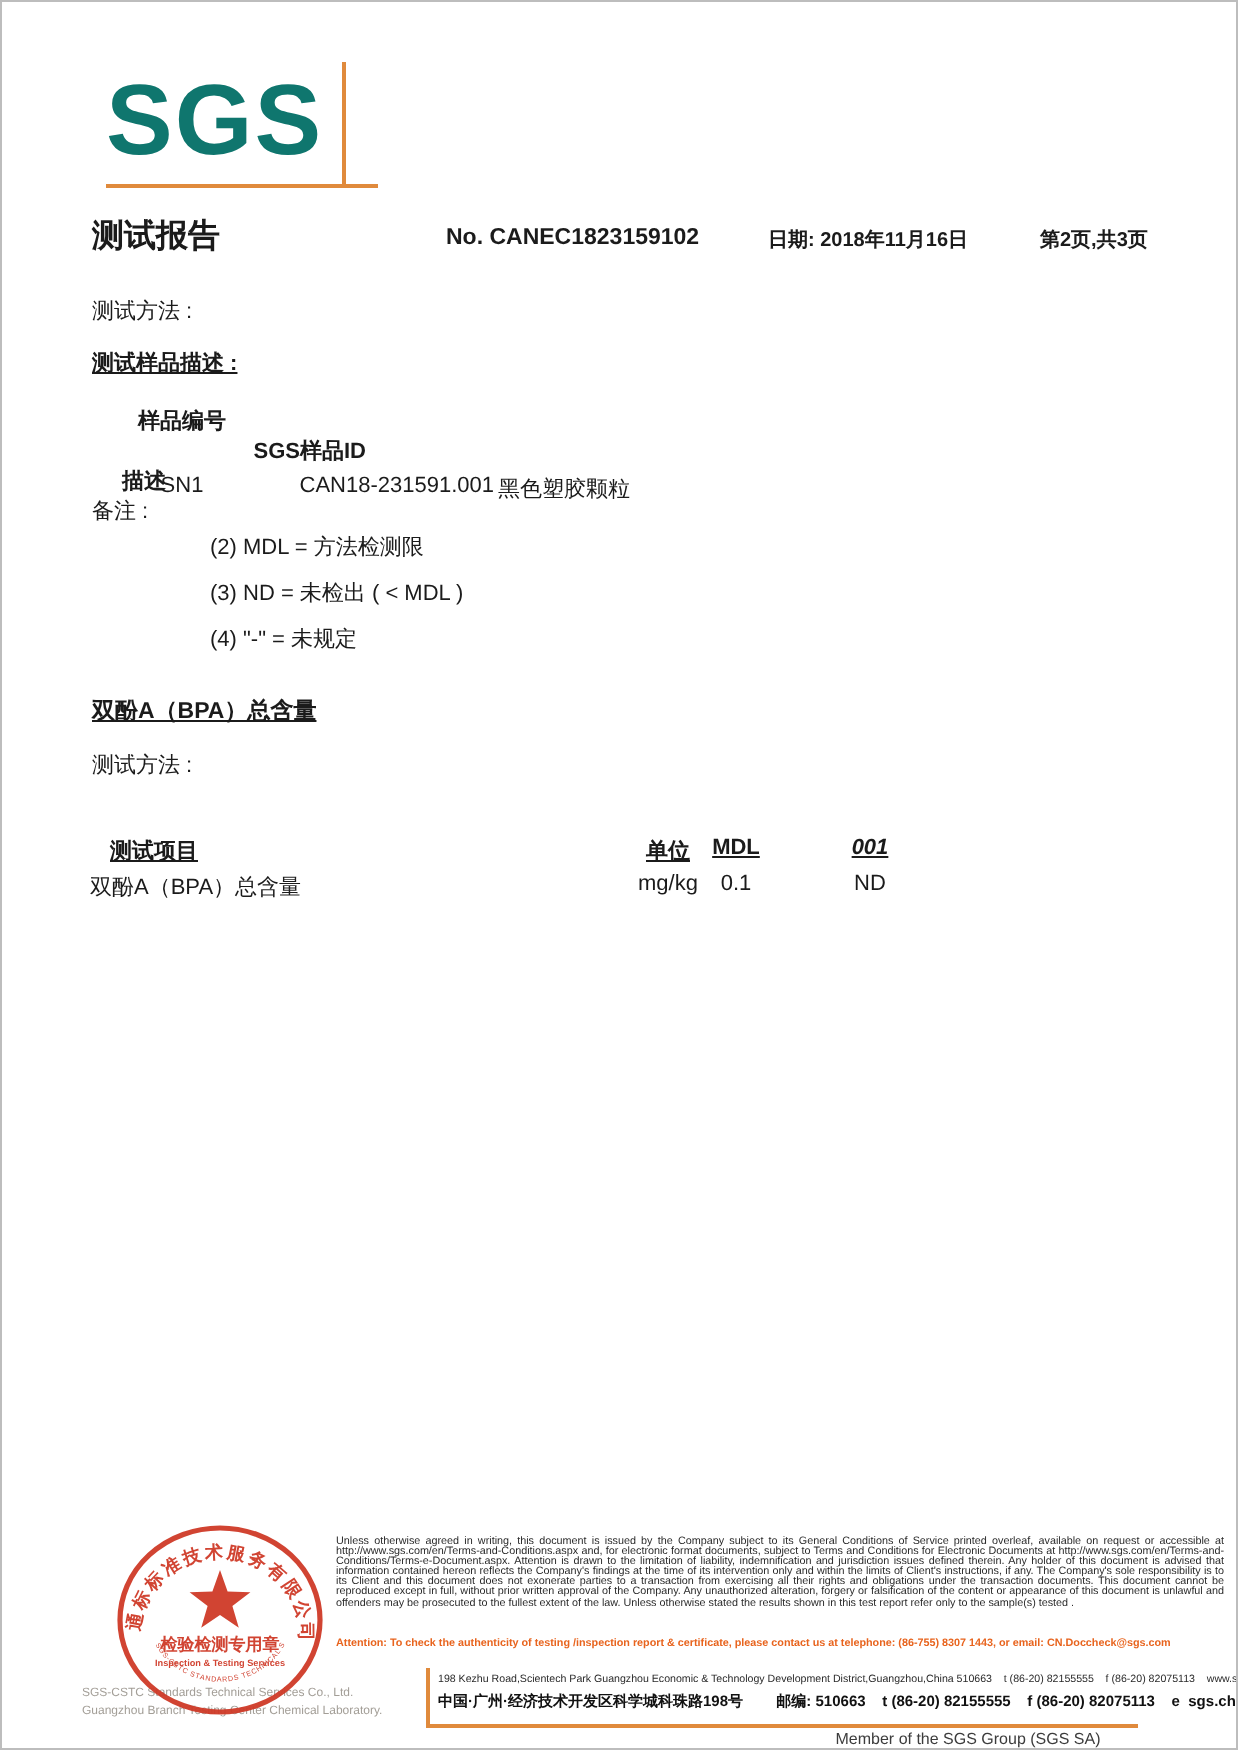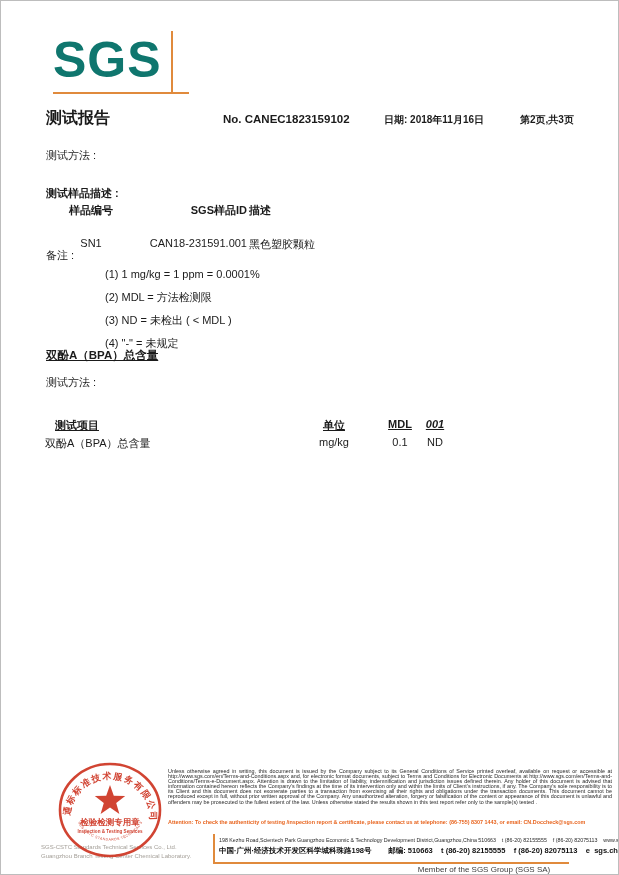--- a/index.html
+++ b/index.html
@@ -23,40 +23,40 @@
   .logo-hline{left:52px;top:91px;width:136px;height:2px;background:#e08a3c;}
   .logo-vline{left:170px;top:30px;width:2px;height:62px;background:#e08a3c;}
   
   .doc-title{left:45px;top:107px;font-size:16px;font-weight:700;}
   .report-no{left:222px;top:112px;font-size:11.5px;font-weight:700;}
   .report-date{left:383px;top:112px;font-size:10px;font-weight:700;}
   .page-info{left:519px;top:112px;font-size:10px;font-weight:700;}
   
   .body-text{font-size:11px;}
   .results-label{left:45px;top:147px;}
-  .sample-heading{left:45px;top:173px;font-weight:700;margin-top:12px;}
+  .sample-heading{left:45px;top:173px;font-weight:700;text-decoration:underline;}
   .sample-table{left:58px;top:202px;width:520px;}
   .sample-row{display:flex;height:18px;align-items:flex-start;}
   .sc1{width:64px;text-align:center;}
   .sc2{width:124px;text-align:right;}
   .sc3{text-align:left;padding-left:2px;font-family:Liberation Mono, monospace;}
-  .sample-table .hdr{font-weight:700;}
+  .sample-table .hdr{font-weight:700;flex-direction:column;}
   .sample-table .datarow{margin-top:16px;}
   .remarks-label{left:45px;top:247px;}
   .remarks-list{left:104px;top:262px;line-height:23px;}
   .bpa-heading{left:45px;top:347px;font-size:11.5px;font-weight:700;text-decoration:underline;}
   .method-label{left:45px;top:374px;}
   .method-text{left:104px;top:373px;width:468px;line-height:21px;}
   .rt-row{left:0;width:511px;height:16px;}
   .rt-header{top:417px;}
   .rt-data{top:435px;}
   .rt-item-h{left:54px;font-weight:700;text-decoration:underline;}
   .rt-item-d{left:44px;}
   .rt-unit{left:308px;width:50px;text-align:center;display:inline-block;}
-  .rt-mdl{left:374px;width:50px;text-align:center;display:inline-block;}
+  .rt-mdl{left:342px;width:50px;text-align:center;display:inline-block;}
   .rt-001{left:409px;width:50px;text-align:center;display:inline-block;}
   .rt-header .rt-unit,.rt-header .rt-mdl,.rt-header .rt-001{font-weight:700;text-decoration:underline;}
   .rt-header .rt-001{font-style:italic;}
   
   .disclaimer{
     left:167px;top:768px;width:444px;
     font-size:5.4px;line-height:5.1px;
     text-align:justify;color:#2a2a2a;
   }
   .attention{
@@ -99,21 +99,20 @@
     </div>
     <div class="sample-row datarow">
       <span class="sc1">SN1</span>
       <span class="sc2">CAN18-231591.001</span>
       <span class="sc3">黑色塑胶颗粒</span>
     </div>
   </div>
 
   <div class="abs body-text remarks-label">备注 :</div>
   <div class="abs body-text remarks-list">
-    <div>(1) 1 mg/kg = 1 ppm = 0.0001%</div>
     <div>(2) MDL = 方法检测限</div>
     <div>(3) ND = 未检出 ( &lt; MDL )</div>
     <div>(4) "-" = 未规定</div>
   </div>
 
   <div class="abs bpa-heading">双酚A（BPA）总含量</div>
   <div class="abs body-text method-label">测试方法 :</div>
 
   <div class="abs body-text rt-row rt-header">
     <span class="abs rt-item-h">测试项目</span>

